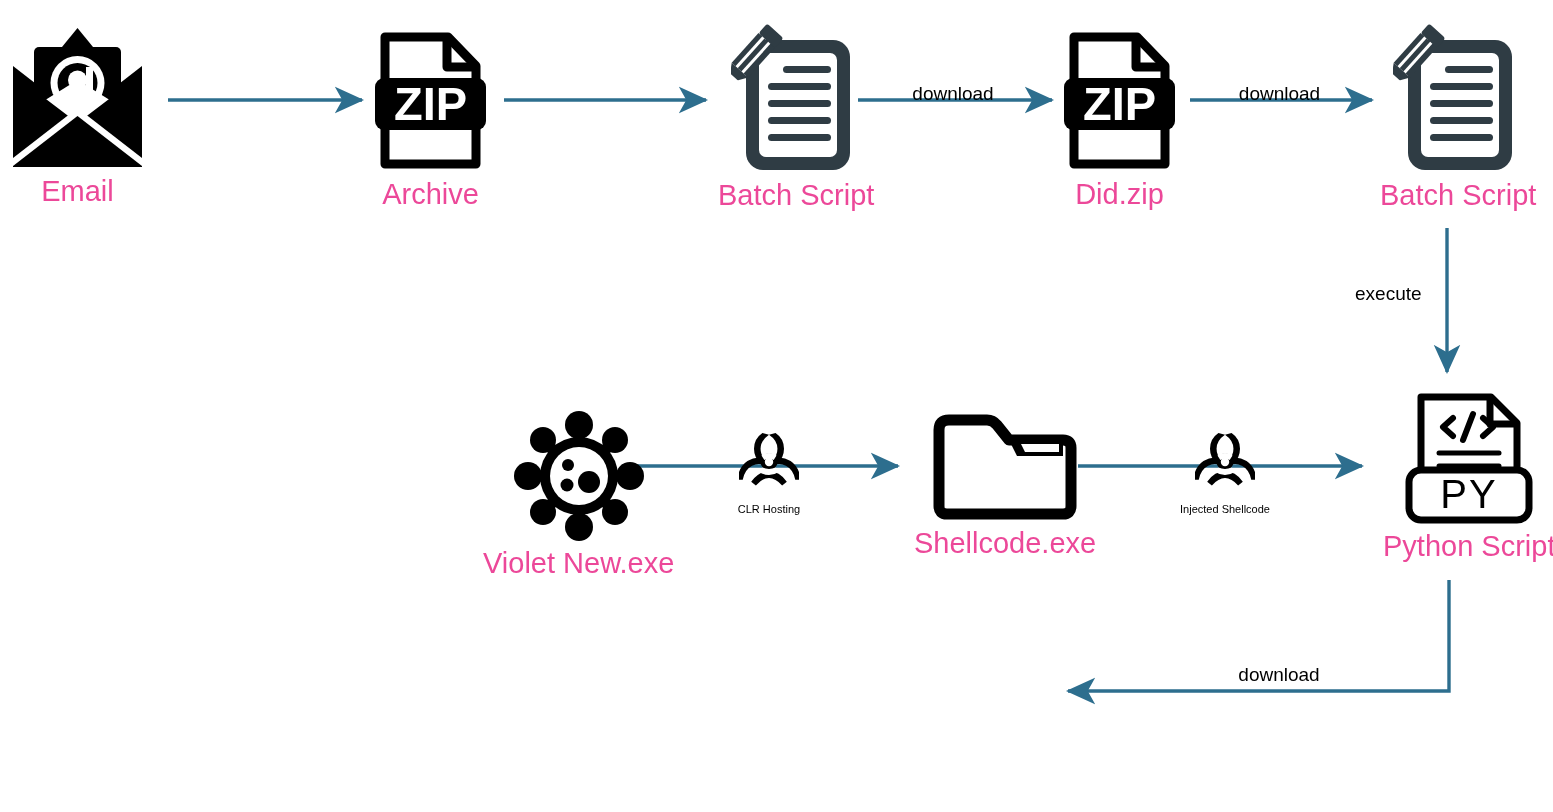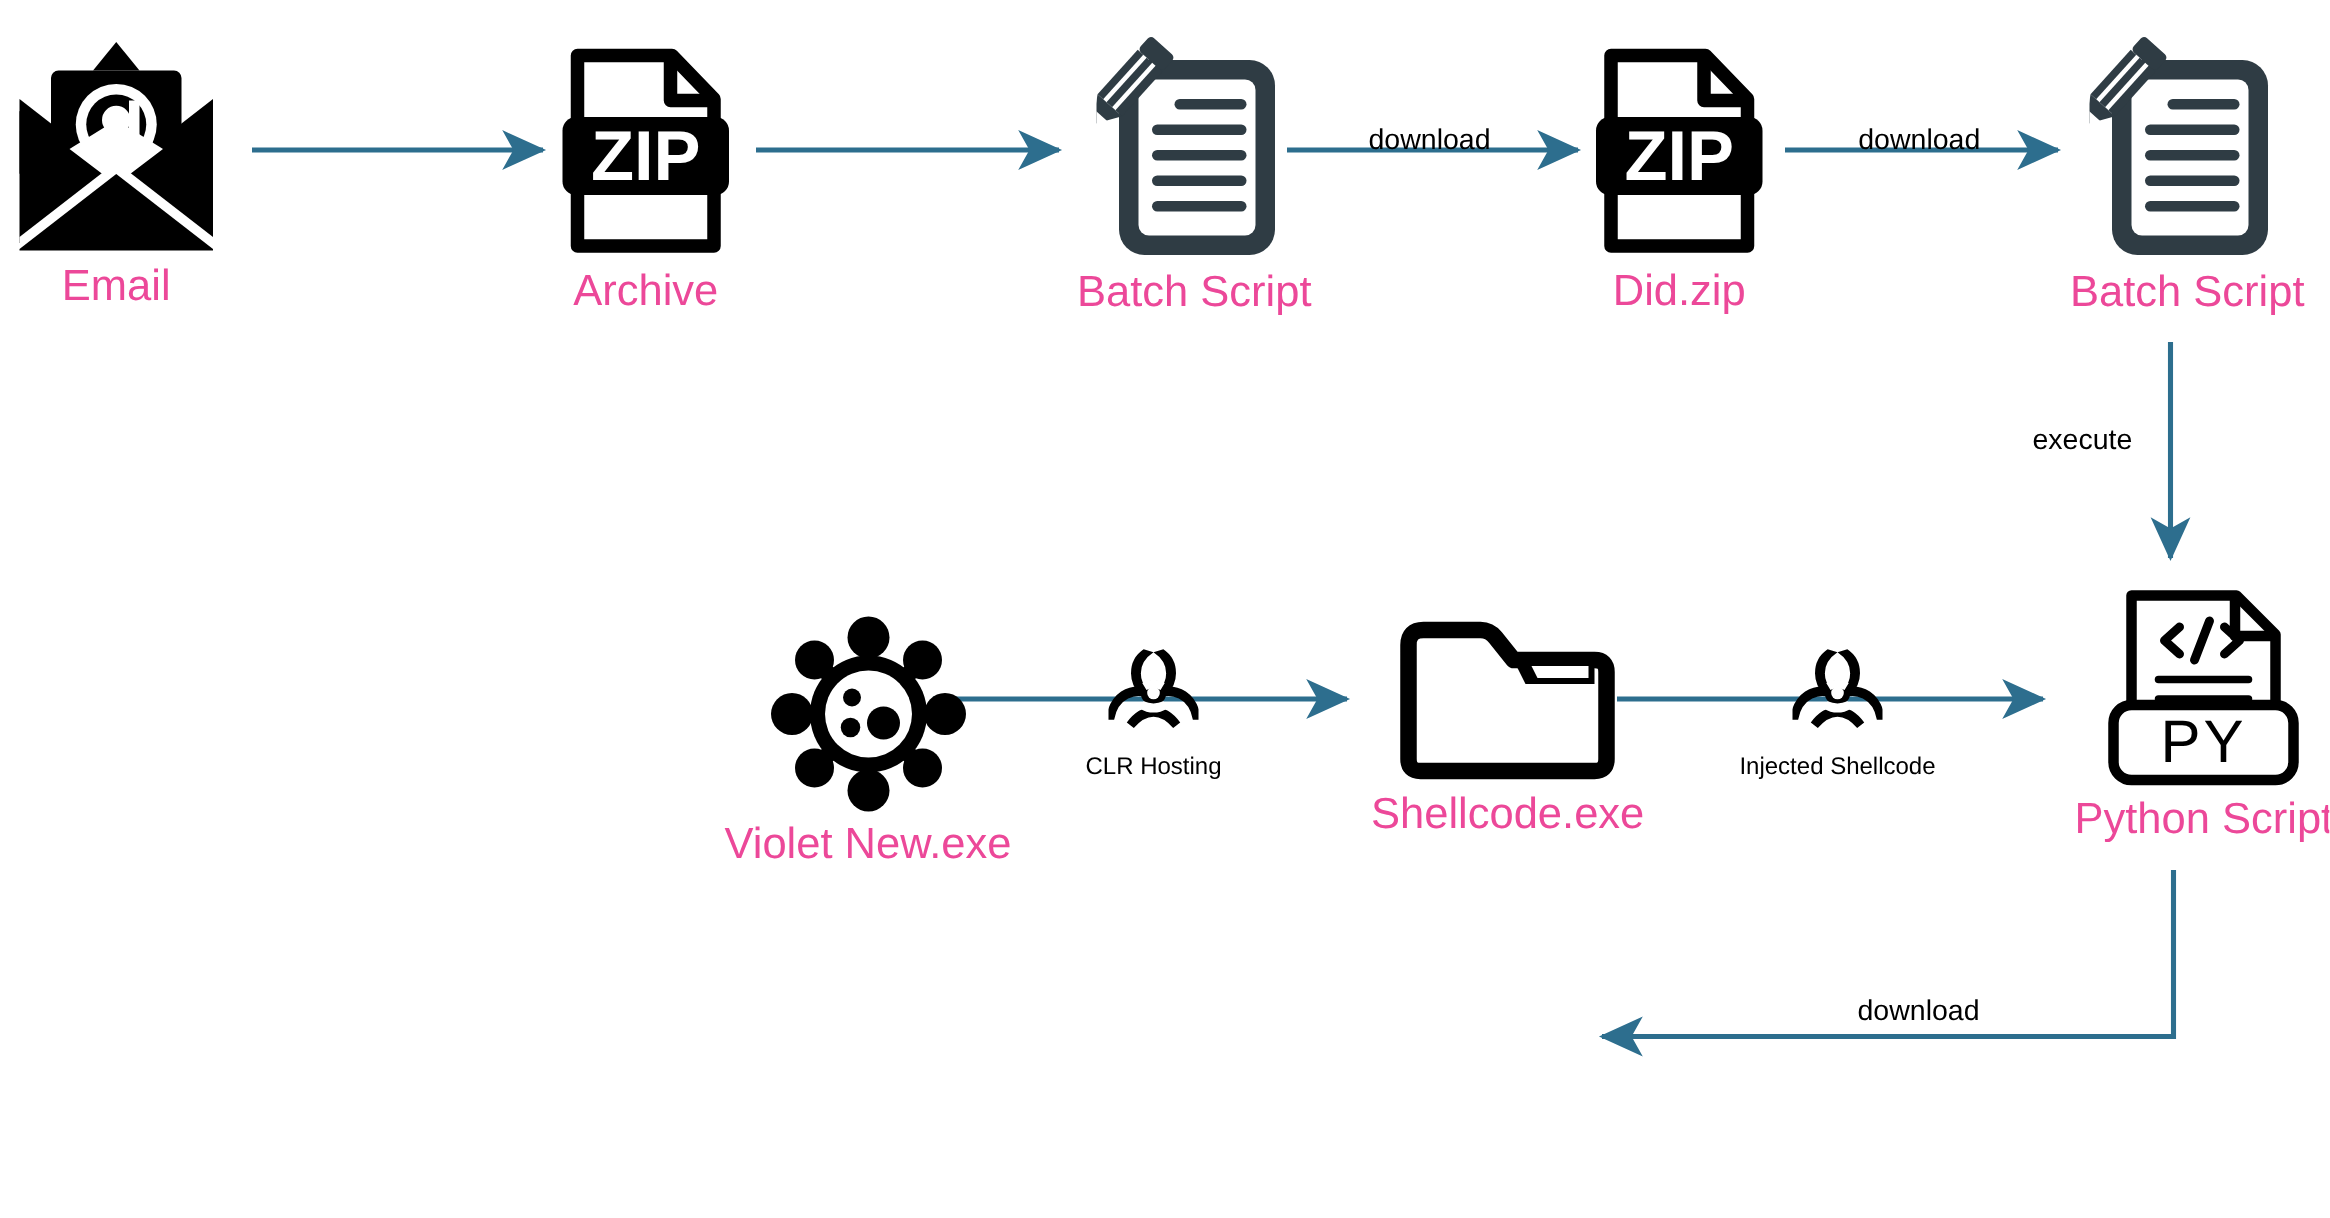--- a/index.html
+++ b/index.html
@@ -38,21 +38,21 @@
   }
   .edge-label {
     position: absolute;
     font-size: 19px;
     color: #000000;
     white-space: nowrap;
     text-align: center;
   }
   .edge-sub-label {
     position: absolute;
-    font-size: 16px;
+    font-size: 11px;
     color: #000000;
     white-space: nowrap;
     text-align: center;
   }
   .conn {
     position: absolute;
     top: 0;
     left: 0;
     width: 1553px;
     height: 812px;

